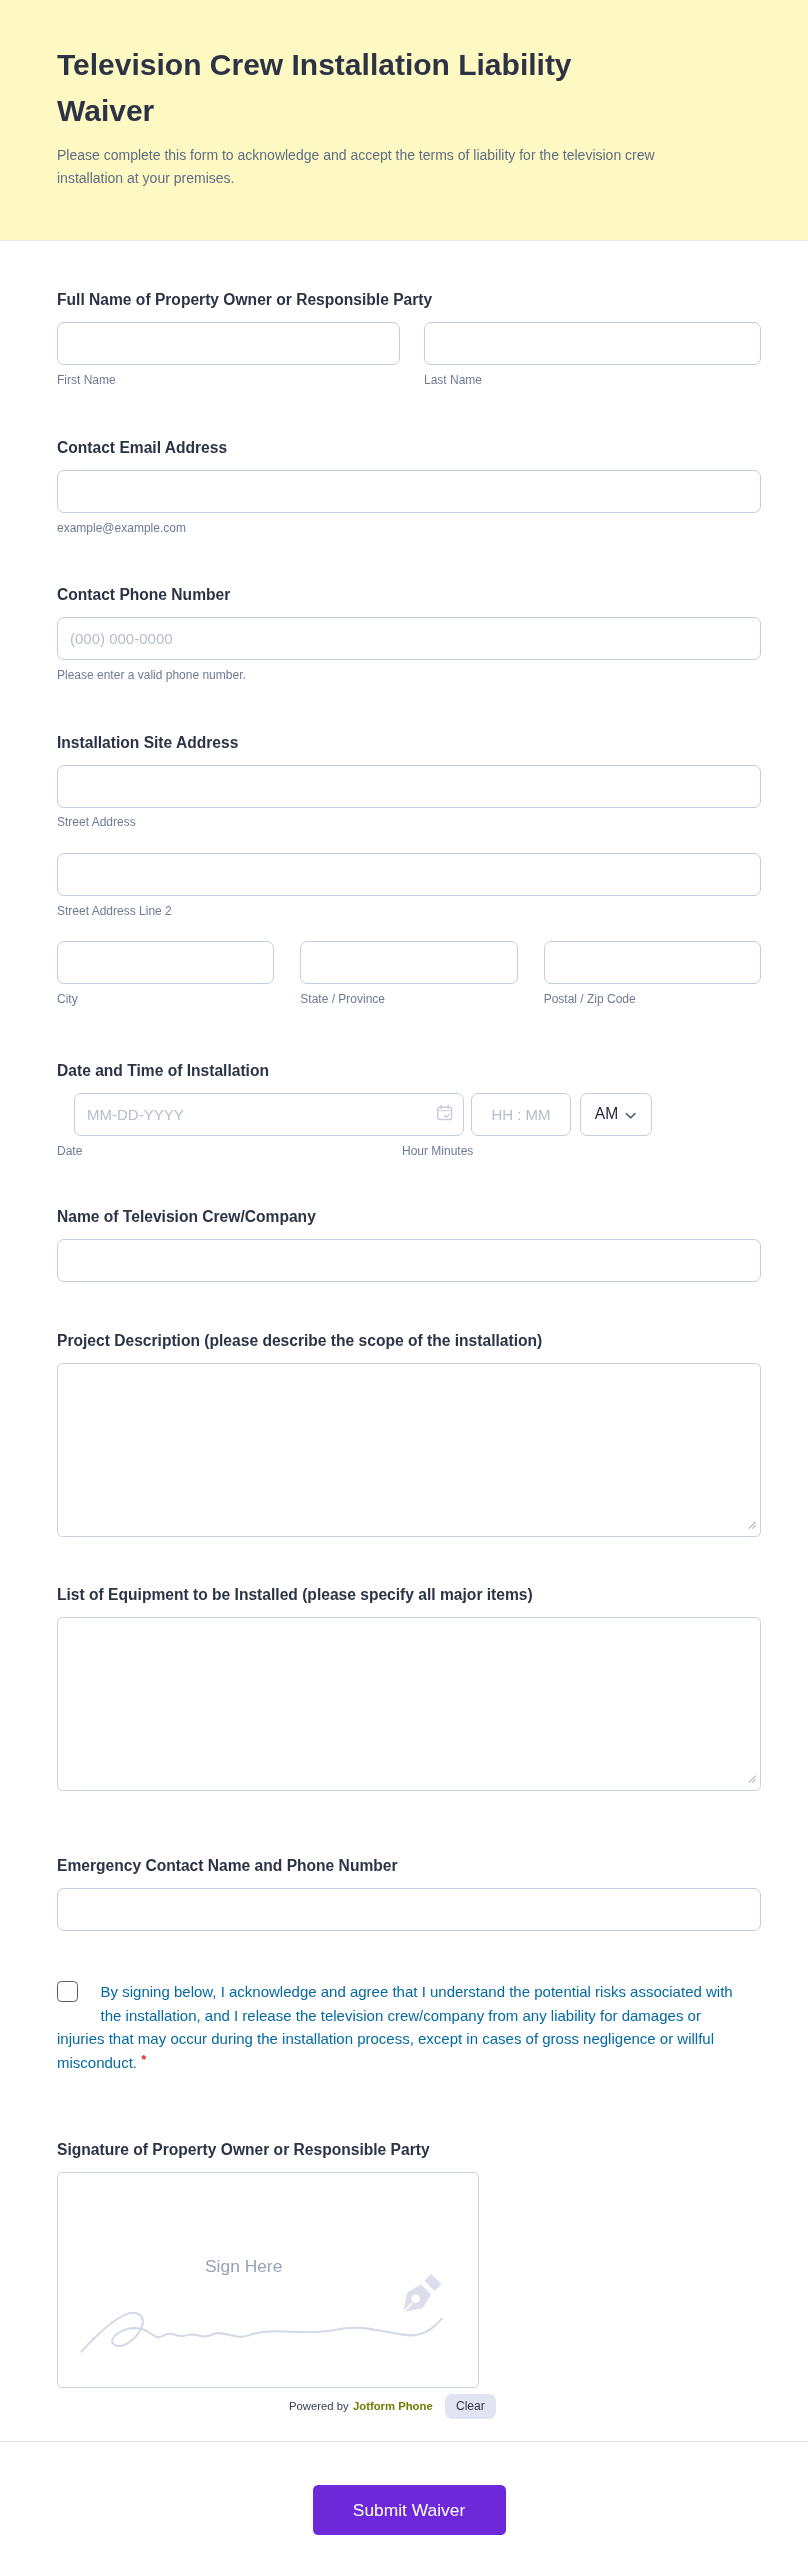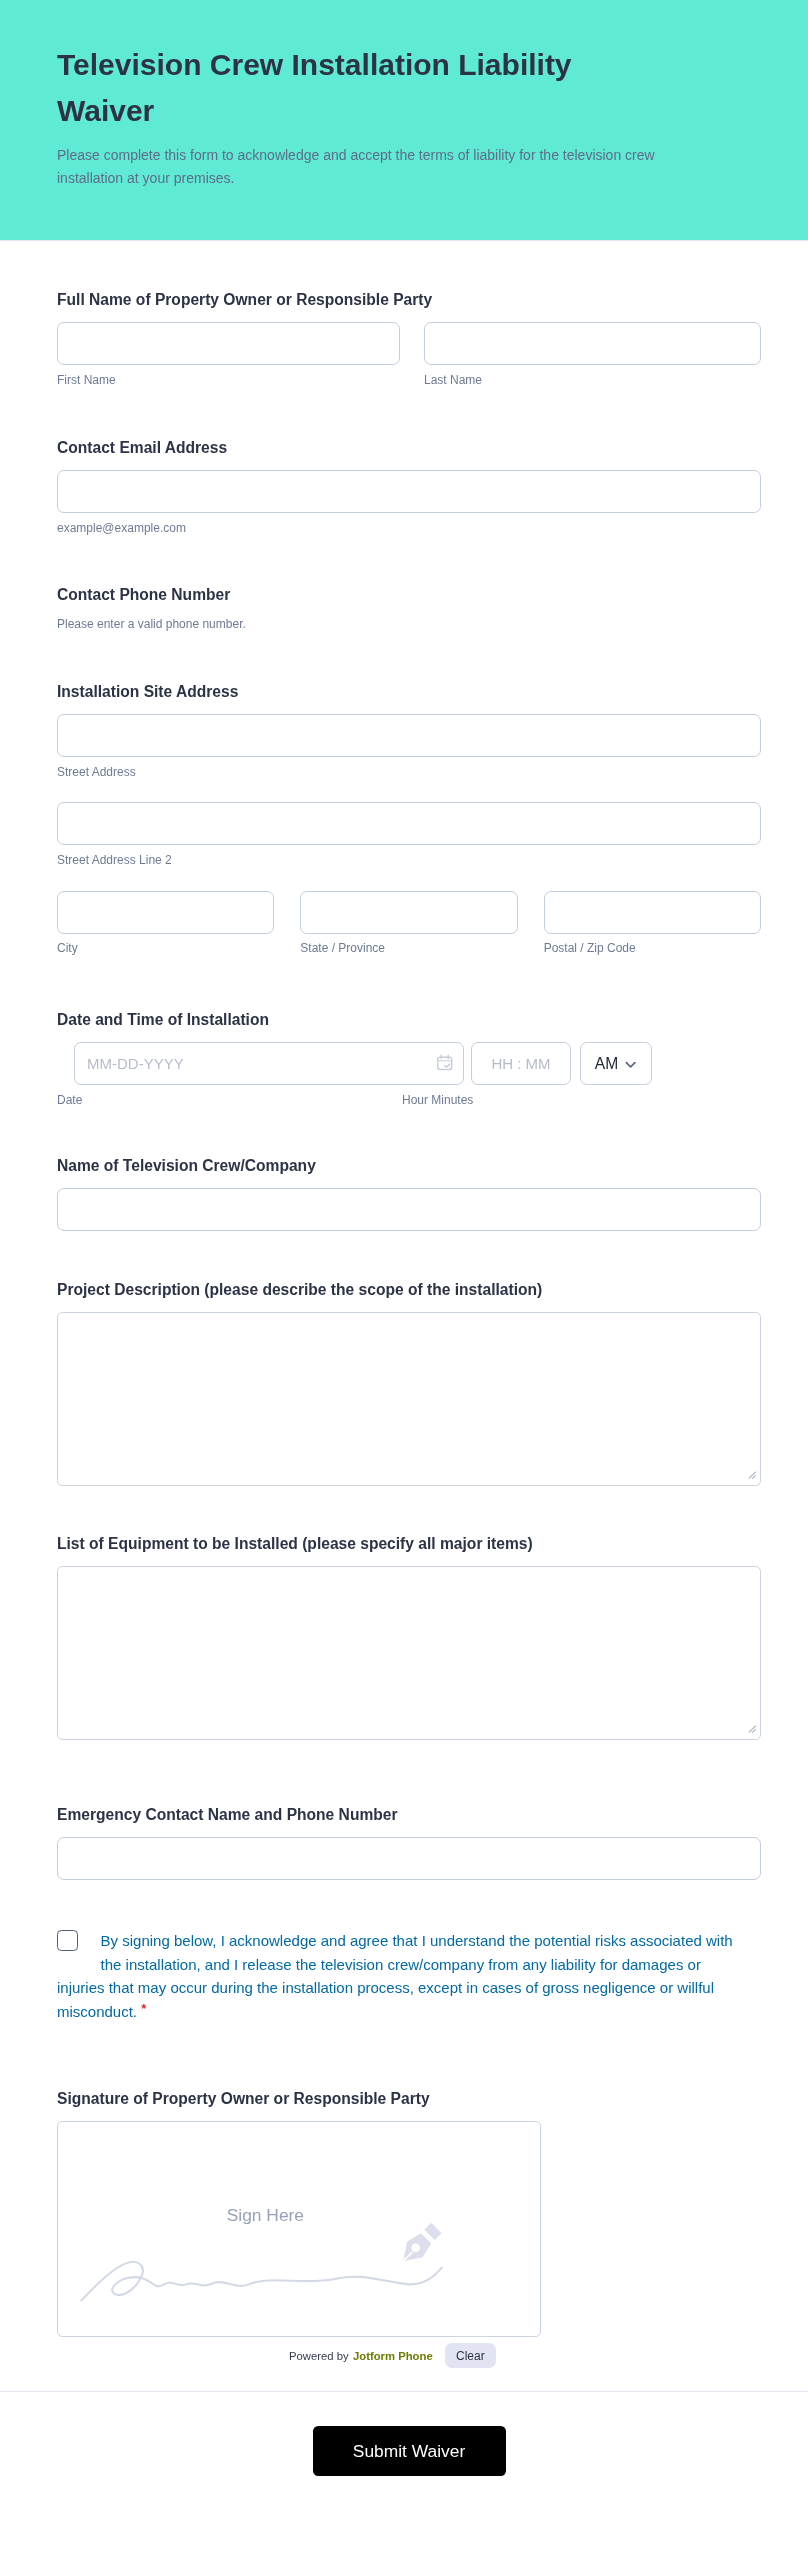--- a/index.html
+++ b/index.html
@@ -4,21 +4,21 @@
 <style>
   * { box-sizing: border-box; margin: 0; padding: 0; }
   html, body { background: #ffffff; }
   body {
     width: 809px;
     font-family: "Liberation Sans", sans-serif;
     color: #2c3345;
   }
 
   
-  .header { padding: 42px 48px 50px 57px; background: #5eead4; }
+  .header { padding: 42px 48px 50px 57px; background: #fef9c3; }
   .form-title {
     font-size: 30px;
     font-weight: 700;
     line-height: 46px;
     color: #2c3345;
     max-width: 609px;
   }
   .form-subtitle {
     margin-top: 10.4px;
     font-size: 14px;
@@ -132,21 +132,21 @@
     font-weight: 700;
     position: relative;
     top: -3.5px;
     margin-left: 4.3px;
   }
 
   
   .signature-q { margin-bottom: 0; }
   .signature-pad {
     position: relative;
-    width: 484px;
+    width: 422px;
     height: 216px;
     border: 0.9px solid #ccd3e0;
     border-radius: 5.2px;
     background: #fff;
     cursor: crosshair;
   }
   .sign-here {
     position: absolute;
     left: 35%;
     top: 83px;
@@ -175,24 +175,24 @@
     font-size: 12px;
     color: #2c3345;
     cursor: pointer;
   }
   .signature-bottom-space { height: 22px; }
 
   
   .footer { padding: 35px 48px 43px 57px; }
   .submit-btn {
     display: block;
-    margin: 0 auto;
+    margin: 8px auto;
     width: 193px;
     height: 50px;
-    background: #000000;
+    background: #6d28d9;
     color: #ffffff;
     border: none;
     border-radius: 5.2px;
     font-family: "Liberation Sans", sans-serif;
     font-size: 17.4px;
     font-weight: 500;
     cursor: pointer;
   }
 </style>
 </head>
@@ -221,20 +221,21 @@
   </div>
 
   <div class="question">
     <div class="q-label">Contact Email Address</div>
     <input type="text" class="half" value="" style="">
     <div class="sublabel">example@example.com</div>
   </div>
 
   <div class="question">
     <div class="q-label">Contact Phone Number</div>
+    <input type="text" class="half" placeholder="(000) 000-0000" style="">
     <div class="sublabel">Please enter a valid phone number.</div>
   </div>
 
   <div class="question" style="margin-bottom:52px;">
     <div class="q-label">Installation Site Address</div>
     <input type="text" value="" style="">
     <div class="sublabel">Street Address</div>
     <input type="text" class="row-gap" value="" style="">
     <div class="sublabel">Street Address Line 2</div>
     <div class="grid-3 row-gap">

